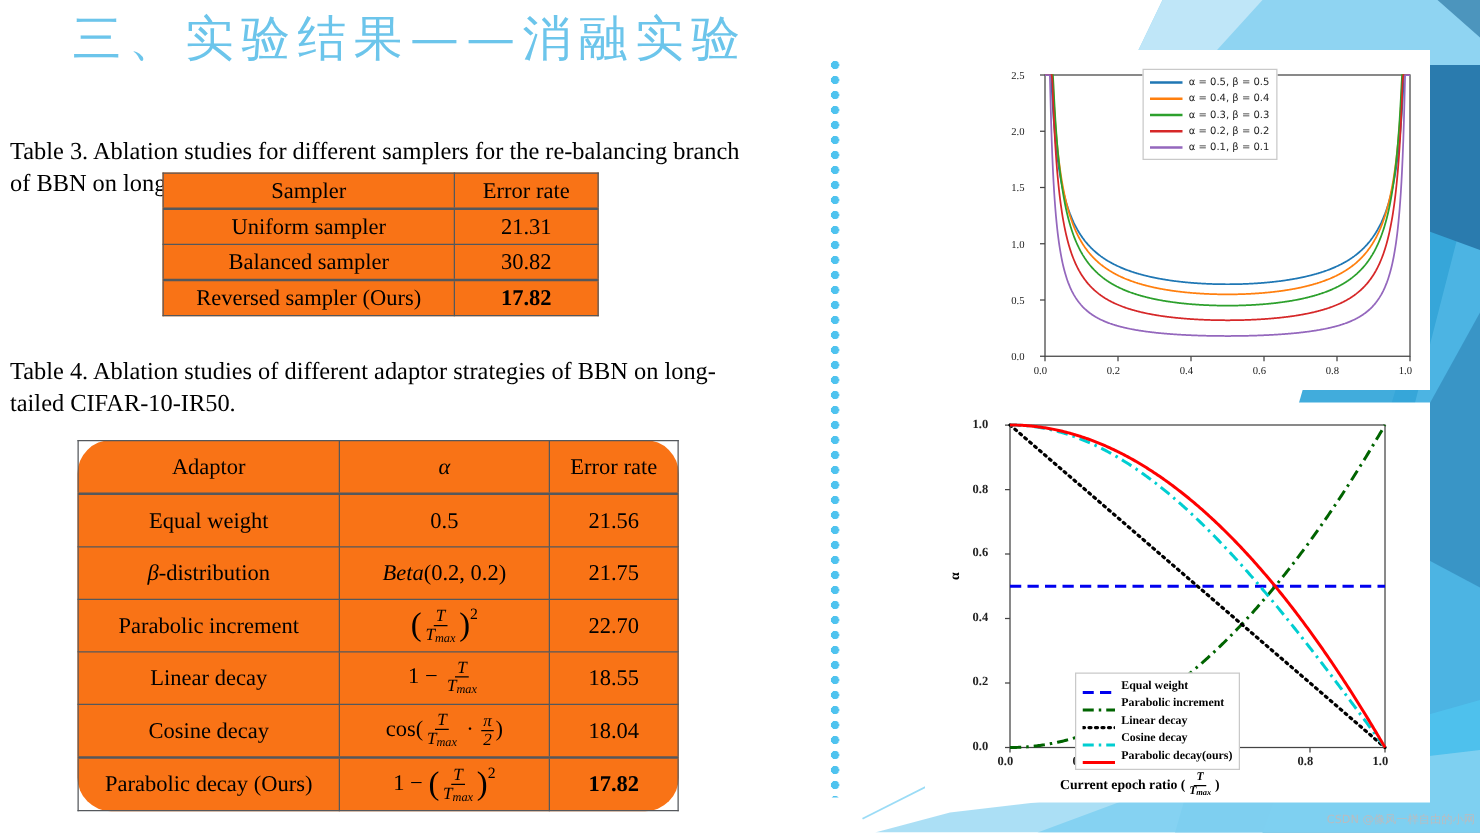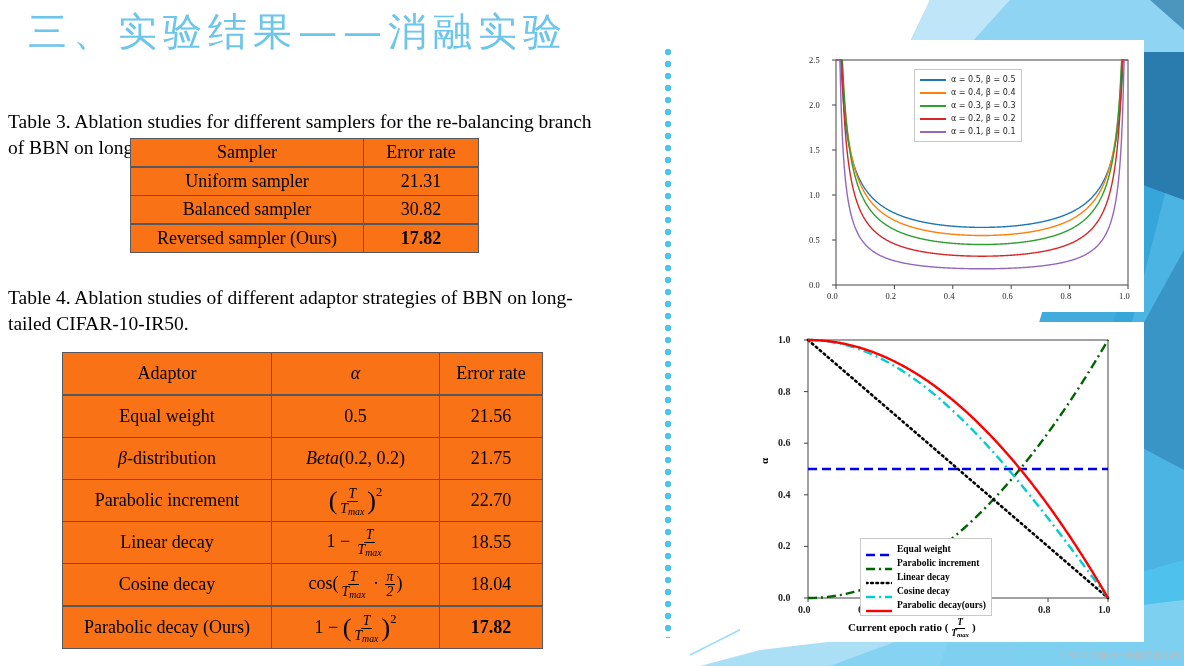--- a/index.html
+++ b/index.html
@@ -16,21 +16,21 @@
   .dot-col{
     position:absolute;left:664px;top:48px;width:9px;height:590px;z-index:2;
     background-image:radial-gradient(circle at 4px 4px, #4FC3EF 3.2px, rgba(0,0,0,0) 3.4px);
     background-size:9px 12px;background-repeat:repeat-y;
   }
 
   
   .left-col{position:absolute;left:0;top:0;width:660px;height:666px;z-index:3;}
 
   .deck-title{
-    position:absolute;left:28px;top:8px;
+    position:absolute;left:58px;top:8px;
     font-family:"DejaVu Sans", sans-serif;
     font-size:39px;line-height:48px;font-weight:400;
     letter-spacing:6px;color:#6CC5EB;white-space:nowrap;text-align:center;
   }
 
   .caption{
     position:absolute;left:8px;width:600px;
     font-family:"Liberation Serif", serif;
     font-size:19.5px;line-height:26px;color:#000;
   }
@@ -46,21 +46,21 @@
   }
   
   #tbl3{left:130px;top:138px;}
   #tbl3 td,#tbl3 th{font-size:18px;padding:3px 8px;height:21px;}
   #tbl3 .c0{width:216px;}
   #tbl3 .c1{width:98px;}
   #tbl3 tr.thick-top td,#tbl3 tr.thick-top th{border-top-width:2px;}
   #tbl3 .bold{font-weight:bold;}
 
   
-  #tbl4{left:62px;top:352px;}
+  #tbl4{left:62px;top:352px;border-radius:27px;}
   #tbl4 td,#tbl4 th{font-size:18px;padding:4px 6px;height:33px;}
   #tbl4 .c0{width:196px;}
   #tbl4 .c1{width:155px;}
   #tbl4 .c2{width:90px;}
   #tbl4 tr.thick-top td,#tbl4 tr.thick-top th{border-top-width:2px;}
   #tbl4 .bold{font-weight:bold;}
 
   
   .mi{font-style:italic;font-family:"Liberation Serif", serif;}
   .frac{display:inline-flex;flex-direction:column;align-items:center;
@@ -245,21 +245,21 @@
         </g>
       <g id="beta-lines" fill="none" stroke-width="1.4">
           <polyline points="40.00,20.00 40.49,20.00 40.97,20.00 41.46,20.00 41.95,20.00 42.43,20.00 42.92,20.00 43.41,20.00 43.89,20.00 44.38,20.00 44.87,20.03 45.35,30.32 45.84,39.29 46.33,47.19 46.81,54.22 47.30,60.53 47.79,66.24 48.27,71.43 48.76,76.17 49.25,80.53 49.73,84.56 50.22,88.29 50.71,91.76 51.19,95.00 51.68,98.03 52.17,100.87 52.65,103.55 53.14,106.07 53.63,108.46 54.11,110.72 54.60,112.86 55.09,114.89 55.57,116.83 56.06,118.67 56.55,120.43 57.03,122.12 57.52,123.73 58.01,125.27 58.49,126.75 58.98,128.18 59.47,129.54 59.95,130.86 60.44,132.12 60.93,133.34 61.41,134.52 61.90,135.66 62.39,136.75 62.87,137.82 63.36,138.84 63.85,139.84 64.33,140.80 64.82,141.73 65.31,142.63 65.79,143.51 66.28,144.36 66.77,145.19 67.25,146.00 67.74,146.78 68.23,147.54 68.71,148.28 69.20,149.00 69.69,149.70 70.17,150.39 70.66,151.05 71.15,151.70 71.63,152.34 72.12,152.95 72.61,153.56 73.09,154.15 73.58,154.72 74.07,155.29 74.55,155.84 75.04,156.37 75.53,156.90 76.01,157.41 76.50,157.92 76.99,158.41 77.47,158.89 77.96,159.36 78.45,159.83 78.93,160.28 79.42,160.72 79.91,161.16 80.39,161.58 80.88,162.00 81.37,162.41 81.85,162.81 82.34,163.21 82.83,163.59 83.31,163.97 83.80,164.34 84.29,164.71 84.77,165.07 85.26,165.42 85.75,165.77 86.23,166.11 86.72,166.44 87.21,166.77 87.69,167.09 88.18,167.41 88.67,167.72 89.15,168.03 89.64,168.33 90.13,168.63 90.61,168.92 91.10,169.20 91.59,169.49 92.07,169.76 92.56,170.04 93.05,170.31 93.53,170.57 94.02,170.83 94.51,171.09 94.99,171.34 95.48,171.59 95.97,171.83 96.45,172.07 96.94,172.31 97.43,172.54 97.91,172.77 98.40,173.00 98.89,173.22 99.37,173.44 99.86,173.66 100.35,173.87 100.83,174.08 101.32,174.29 101.81,174.50 102.29,174.70 102.78,174.90 103.27,175.09 103.75,175.29 104.24,175.48 104.73,175.66 105.21,175.85 105.70,176.03 106.19,176.21 106.67,176.39 107.16,176.56 107.65,176.74 108.13,176.91 108.62,177.08 109.11,177.24 109.59,177.40 110.08,177.57 110.57,177.72 111.05,177.88 111.54,178.04 112.03,178.19 112.51,178.34 113.00,178.49 113.49,178.64 113.97,178.78 114.46,178.92 114.95,179.07 115.43,179.20 115.92,179.34 116.41,179.48 116.89,179.61 117.38,179.74 117.87,179.87 118.35,180.00 118.84,180.13 119.33,180.25 119.81,180.38 120.30,180.50 120.79,180.62 121.27,180.74 121.76,180.86 122.25,180.97 122.73,181.09 123.22,181.20 123.71,181.31 124.19,181.42 124.68,181.53 125.17,181.64 125.65,181.74 126.14,181.85 126.63,181.95 127.11,182.05 127.60,182.15 128.09,182.25 128.57,182.35 129.06,182.45 129.55,182.54 130.03,182.64 130.52,182.73 131.01,182.82 131.49,182.91 131.98,183.00 132.47,183.09 132.95,183.17 133.44,183.26 133.93,183.35 134.41,183.43 134.90,183.51 135.39,183.59 135.87,183.67 136.36,183.75 136.85,183.83 137.33,183.91 137.82,183.98 138.31,184.06 138.79,184.13 139.28,184.20 139.77,184.27 140.25,184.35 140.74,184.42 141.23,184.48 141.71,184.55 142.20,184.62 142.69,184.68 143.17,184.75 143.66,184.81 144.15,184.88 144.63,184.94 145.12,185.00 145.61,185.06 146.09,185.12 146.58,185.18 147.07,185.24 147.55,185.29 148.04,185.35 148.53,185.40 149.01,185.46 149.50,185.51 149.99,185.56 150.47,185.62 150.96,185.67 151.45,185.72 151.93,185.76 152.42,185.81 152.91,185.86 153.39,185.91 153.88,185.95 154.37,186.00 154.85,186.04 155.34,186.09 155.83,186.13 156.31,186.17 156.80,186.21 157.29,186.25 157.77,186.29 158.26,186.33 158.75,186.37 159.23,186.41 159.72,186.44 160.21,186.48 160.69,186.51 161.18,186.55 161.67,186.58 162.15,186.62 162.64,186.65 163.13,186.68 163.61,186.71 164.10,186.74 164.59,186.77 165.07,186.80 165.56,186.83 166.05,186.85 166.53,186.88 167.02,186.91 167.51,186.93 167.99,186.96 168.48,186.98 168.97,187.00 169.45,187.03 169.94,187.05 170.43,187.07 170.91,187.09 171.40,187.11 171.89,187.13 172.37,187.15 172.86,187.17 173.35,187.18 173.83,187.20 174.32,187.21 174.81,187.23 175.29,187.24 175.78,187.26 176.27,187.27 176.75,187.28 177.24,187.30 177.73,187.31 178.21,187.32 178.70,187.33 179.19,187.34 179.67,187.35 180.16,187.35 180.65,187.36 181.13,187.37 181.62,187.37 182.11,187.38 182.59,187.38 183.08,187.39 183.57,187.39 184.05,187.39 184.54,187.40 185.03,187.40 185.51,187.40 186.00,187.40 186.49,187.40 186.97,187.40 187.46,187.40 187.95,187.39 188.43,187.39 188.92,187.39 189.41,187.38 189.89,187.38 190.38,187.37 190.87,187.37 191.35,187.36 191.84,187.35 192.33,187.35 192.81,187.34 193.30,187.33 193.79,187.32 194.27,187.31 194.76,187.30 195.25,187.28 195.73,187.27 196.22,187.26 196.71,187.24 197.19,187.23 197.68,187.21 198.17,187.20 198.65,187.18 199.14,187.17 199.63,187.15 200.11,187.13 200.60,187.11 201.09,187.09 201.57,187.07 202.06,187.05 202.55,187.03 203.03,187.00 203.52,186.98 204.01,186.96 204.49,186.93 204.98,186.91 205.47,186.88 205.95,186.85 206.44,186.83 206.93,186.80 207.41,186.77 207.90,186.74 208.39,186.71 208.87,186.68 209.36,186.65 209.85,186.62 210.33,186.58 210.82,186.55 211.31,186.51 211.79,186.48 212.28,186.44 212.77,186.41 213.25,186.37 213.74,186.33 214.23,186.29 214.71,186.25 215.20,186.21 215.69,186.17 216.17,186.13 216.66,186.09 217.15,186.04 217.63,186.00 218.12,185.95 218.61,185.91 219.09,185.86 219.58,185.81 220.07,185.76 220.55,185.72 221.04,185.67 221.53,185.62 222.01,185.56 222.50,185.51 222.99,185.46 223.47,185.40 223.96,185.35 224.45,185.29 224.93,185.24 225.42,185.18 225.91,185.12 226.39,185.06 226.88,185.00 227.37,184.94 227.85,184.88 228.34,184.81 228.83,184.75 229.31,184.68 229.80,184.62 230.29,184.55 230.77,184.48 231.26,184.42 231.75,184.35 232.23,184.27 232.72,184.20 233.21,184.13 233.69,184.06 234.18,183.98 234.67,183.91 235.15,183.83 235.64,183.75 236.13,183.67 236.61,183.59 237.10,183.51 237.59,183.43 238.07,183.35 238.56,183.26 239.05,183.17 239.53,183.09 240.02,183.00 240.51,182.91 240.99,182.82 241.48,182.73 241.97,182.64 242.45,182.54 242.94,182.45 243.43,182.35 243.91,182.25 244.40,182.15 244.89,182.05 245.37,181.95 245.86,181.85 246.35,181.74 246.83,181.64 247.32,181.53 247.81,181.42 248.29,181.31 248.78,181.20 249.27,181.09 249.75,180.97 250.24,180.86 250.73,180.74 251.21,180.62 251.70,180.50 252.19,180.38 252.67,180.25 253.16,180.13 253.65,180.00 254.13,179.87 254.62,179.74 255.11,179.61 255.59,179.48 256.08,179.34 256.57,179.20 257.05,179.07 257.54,178.92 258.03,178.78 258.51,178.64 259.00,178.49 259.49,178.34 259.97,178.19 260.46,178.04 260.95,177.88 261.43,177.72 261.92,177.57 262.41,177.40 262.89,177.24 263.38,177.08 263.87,176.91 264.35,176.74 264.84,176.56 265.33,176.39 265.81,176.21 266.30,176.03 266.79,175.85 267.27,175.66 267.76,175.48 268.25,175.29 268.73,175.09 269.22,174.90 269.71,174.70 270.19,174.50 270.68,174.29 271.17,174.08 271.65,173.87 272.14,173.66 272.63,173.44 273.11,173.22 273.60,173.00 274.09,172.77 274.57,172.54 275.06,172.31 275.55,172.07 276.03,171.83 276.52,171.59 277.01,171.34 277.49,171.09 277.98,170.83 278.47,170.57 278.95,170.31 279.44,170.04 279.93,169.76 280.41,169.49 280.90,169.20 281.39,168.92 281.87,168.63 282.36,168.33 282.85,168.03 283.33,167.72 283.82,167.41 284.31,167.09 284.79,166.77 285.28,166.44 285.77,166.11 286.25,165.77 286.74,165.42 287.23,165.07 287.71,164.71 288.20,164.34 288.69,163.97 289.17,163.59 289.66,163.21 290.15,162.81 290.63,162.41 291.12,162.00 291.61,161.58 292.09,161.16 292.58,160.72 293.07,160.28 293.55,159.83 294.04,159.36 294.53,158.89 295.01,158.41 295.50,157.92 295.99,157.41 296.47,156.90 296.96,156.37 297.45,155.84 297.93,155.29 298.42,154.72 298.91,154.15 299.39,153.56 299.88,152.95 300.37,152.34 300.85,151.70 301.34,151.05 301.83,150.39 302.31,149.70 302.80,149.00 303.29,148.28 303.77,147.54 304.26,146.78 304.75,146.00 305.23,145.19 305.72,144.36 306.21,143.51 306.69,142.63 307.18,141.73 307.67,140.80 308.15,139.84 308.64,138.84 309.13,137.82 309.61,136.75 310.10,135.66 310.59,134.52 311.07,133.34 311.56,132.12 312.05,130.86 312.53,129.54 313.02,128.18 313.51,126.75 313.99,125.27 314.48,123.73 314.97,122.12 315.45,120.43 315.94,118.67 316.43,116.83 316.91,114.89 317.40,112.86 317.89,110.72 318.37,108.46 318.86,106.07 319.35,103.55 319.83,100.87 320.32,98.03 320.81,95.00 321.29,91.76 321.78,88.29 322.27,84.56 322.75,80.53 323.24,76.17 323.73,71.43 324.21,66.24 324.70,60.53 325.19,54.22 325.67,47.19 326.16,39.29 326.65,30.32 327.13,20.03 327.62,20.00 328.11,20.00 328.59,20.00 329.08,20.00 329.57,20.00 330.05,20.00 330.54,20.00 331.03,20.00 331.51,20.00 332.00,20.00" stroke="#1f77b4" fill="none" stroke-width="1.4"></polyline>
           <polyline points="40.00,20.00 40.49,20.00 40.97,20.00 41.46,20.00 41.95,20.00 42.43,20.00 42.92,20.00 43.41,20.00 43.89,20.00 44.38,20.00 44.87,20.00 45.35,20.00 45.84,20.00 46.33,27.43 46.81,36.68 47.30,44.92 47.79,52.32 48.27,59.01 48.76,65.10 49.25,70.66 49.73,75.77 50.22,80.48 50.71,84.85 51.19,88.90 51.68,92.68 52.17,96.21 52.65,99.51 53.14,102.62 53.63,105.55 54.11,108.31 54.60,110.92 55.09,113.40 55.57,115.74 56.06,117.97 56.55,120.10 57.03,122.12 57.52,124.05 58.01,125.90 58.49,127.66 58.98,129.35 59.47,130.97 59.95,132.53 60.44,134.03 60.93,135.46 61.41,136.85 61.90,138.18 62.39,139.47 62.87,140.71 63.36,141.90 63.85,143.06 64.33,144.18 64.82,145.26 65.31,146.31 65.79,147.32 66.28,148.31 66.77,149.26 67.25,150.18 67.74,151.08 68.23,151.95 68.71,152.80 69.20,153.63 69.69,154.43 70.17,155.21 70.66,155.96 71.15,156.70 71.63,157.42 72.12,158.12 72.61,158.81 73.09,159.47 73.58,160.12 74.07,160.76 74.55,161.38 75.04,161.98 75.53,162.57 76.01,163.15 76.50,163.71 76.99,164.26 77.47,164.80 77.96,165.33 78.45,165.85 78.93,166.35 79.42,166.84 79.91,167.33 80.39,167.80 80.88,168.27 81.37,168.72 81.85,169.16 82.34,169.60 82.83,170.03 83.31,170.45 83.80,170.86 84.29,171.26 84.77,171.66 85.26,172.04 85.75,172.43 86.23,172.80 86.72,173.17 87.21,173.53 87.69,173.88 88.18,174.23 88.67,174.57 89.15,174.90 89.64,175.23 90.13,175.56 90.61,175.87 91.10,176.19 91.59,176.49 92.07,176.80 92.56,177.09 93.05,177.38 93.53,177.67 94.02,177.95 94.51,178.23 94.99,178.51 95.48,178.77 95.97,179.04 96.45,179.30 96.94,179.56 97.43,179.81 97.91,180.06 98.40,180.30 98.89,180.54 99.37,180.78 99.86,181.01 100.35,181.24 100.83,181.47 101.32,181.69 101.81,181.91 102.29,182.13 102.78,182.34 103.27,182.55 103.75,182.76 104.24,182.96 104.73,183.16 105.21,183.36 105.70,183.56 106.19,183.75 106.67,183.94 107.16,184.13 107.65,184.31 108.13,184.49 108.62,184.67 109.11,184.85 109.59,185.02 110.08,185.19 110.57,185.36 111.05,185.53 111.54,185.69 112.03,185.86 112.51,186.02 113.00,186.17 113.49,186.33 113.97,186.48 114.46,186.64 114.95,186.78 115.43,186.93 115.92,187.08 116.41,187.22 116.89,187.36 117.38,187.50 117.87,187.64 118.35,187.78 118.84,187.91 119.33,188.04 119.81,188.17 120.30,188.30 120.79,188.43 121.27,188.55 121.76,188.68 122.25,188.80 122.73,188.92 123.22,189.04 123.71,189.16 124.19,189.27 124.68,189.39 125.17,189.50 125.65,189.61 126.14,189.72 126.63,189.83 127.11,189.94 127.60,190.04 128.09,190.15 128.57,190.25 129.06,190.35 129.55,190.45 130.03,190.55 130.52,190.64 131.01,190.74 131.49,190.84 131.98,190.93 132.47,191.02 132.95,191.11 133.44,191.20 133.93,191.29 134.41,191.38 134.90,191.46 135.39,191.55 135.87,191.63 136.36,191.71 136.85,191.80 137.33,191.88 137.82,191.95 138.31,192.03 138.79,192.11 139.28,192.19 139.77,192.26 140.25,192.33 140.74,192.41 141.23,192.48 141.71,192.55 142.20,192.62 142.69,192.69 143.17,192.75 143.66,192.82 144.15,192.89 144.63,192.95 145.12,193.01 145.61,193.08 146.09,193.14 146.58,193.20 147.07,193.26 147.55,193.32 148.04,193.38 148.53,193.43 149.01,193.49 149.50,193.55 149.99,193.60 150.47,193.65 150.96,193.71 151.45,193.76 151.93,193.81 152.42,193.86 152.91,193.91 153.39,193.96 153.88,194.00 154.37,194.05 154.85,194.10 155.34,194.14 155.83,194.19 156.31,194.23 156.80,194.27 157.29,194.31 157.77,194.36 158.26,194.40 158.75,194.44 159.23,194.47 159.72,194.51 160.21,194.55 160.69,194.59 161.18,194.62 161.67,194.66 162.15,194.69 162.64,194.72 163.13,194.76 163.61,194.79 164.10,194.82 164.59,194.85 165.07,194.88 165.56,194.91 166.05,194.94 166.53,194.96 167.02,194.99 167.51,195.02 167.99,195.04 168.48,195.07 168.97,195.09 169.45,195.11 169.94,195.14 170.43,195.16 170.91,195.18 171.40,195.20 171.89,195.22 172.37,195.24 172.86,195.26 173.35,195.28 173.83,195.29 174.32,195.31 174.81,195.32 175.29,195.34 175.78,195.35 176.27,195.37 176.75,195.38 177.24,195.39 177.73,195.40 178.21,195.42 178.70,195.43 179.19,195.44 179.67,195.44 180.16,195.45 180.65,195.46 181.13,195.47 181.62,195.47 182.11,195.48 182.59,195.48 183.08,195.49 183.57,195.49 184.05,195.49 184.54,195.50 185.03,195.50 185.51,195.50 186.00,195.50 186.49,195.50 186.97,195.50 187.46,195.50 187.95,195.49 188.43,195.49 188.92,195.49 189.41,195.48 189.89,195.48 190.38,195.47 190.87,195.47 191.35,195.46 191.84,195.45 192.33,195.44 192.81,195.44 193.30,195.43 193.79,195.42 194.27,195.40 194.76,195.39 195.25,195.38 195.73,195.37 196.22,195.35 196.71,195.34 197.19,195.32 197.68,195.31 198.17,195.29 198.65,195.28 199.14,195.26 199.63,195.24 200.11,195.22 200.60,195.20 201.09,195.18 201.57,195.16 202.06,195.14 202.55,195.11 203.03,195.09 203.52,195.07 204.01,195.04 204.49,195.02 204.98,194.99 205.47,194.96 205.95,194.94 206.44,194.91 206.93,194.88 207.41,194.85 207.90,194.82 208.39,194.79 208.87,194.76 209.36,194.72 209.85,194.69 210.33,194.66 210.82,194.62 211.31,194.59 211.79,194.55 212.28,194.51 212.77,194.47 213.25,194.44 213.74,194.40 214.23,194.36 214.71,194.31 215.20,194.27 215.69,194.23 216.17,194.19 216.66,194.14 217.15,194.10 217.63,194.05 218.12,194.00 218.61,193.96 219.09,193.91 219.58,193.86 220.07,193.81 220.55,193.76 221.04,193.71 221.53,193.65 222.01,193.60 222.50,193.55 222.99,193.49 223.47,193.43 223.96,193.38 224.45,193.32 224.93,193.26 225.42,193.20 225.91,193.14 226.39,193.08 226.88,193.01 227.37,192.95 227.85,192.89 228.34,192.82 228.83,192.75 229.31,192.69 229.80,192.62 230.29,192.55 230.77,192.48 231.26,192.41 231.75,192.33 232.23,192.26 232.72,192.19 233.21,192.11 233.69,192.03 234.18,191.95 234.67,191.88 235.15,191.80 235.64,191.71 236.13,191.63 236.61,191.55 237.10,191.46 237.59,191.38 238.07,191.29 238.56,191.20 239.05,191.11 239.53,191.02 240.02,190.93 240.51,190.84 240.99,190.74 241.48,190.64 241.97,190.55 242.45,190.45 242.94,190.35 243.43,190.25 243.91,190.15 244.40,190.04 244.89,189.94 245.37,189.83 245.86,189.72 246.35,189.61 246.83,189.50 247.32,189.39 247.81,189.27 248.29,189.16 248.78,189.04 249.27,188.92 249.75,188.80 250.24,188.68 250.73,188.55 251.21,188.43 251.70,188.30 252.19,188.17 252.67,188.04 253.16,187.91 253.65,187.78 254.13,187.64 254.62,187.50 255.11,187.36 255.59,187.22 256.08,187.08 256.57,186.93 257.05,186.78 257.54,186.64 258.03,186.48 258.51,186.33 259.00,186.17 259.49,186.02 259.97,185.86 260.46,185.69 260.95,185.53 261.43,185.36 261.92,185.19 262.41,185.02 262.89,184.85 263.38,184.67 263.87,184.49 264.35,184.31 264.84,184.13 265.33,183.94 265.81,183.75 266.30,183.56 266.79,183.36 267.27,183.16 267.76,182.96 268.25,182.76 268.73,182.55 269.22,182.34 269.71,182.13 270.19,181.91 270.68,181.69 271.17,181.47 271.65,181.24 272.14,181.01 272.63,180.78 273.11,180.54 273.60,180.30 274.09,180.06 274.57,179.81 275.06,179.56 275.55,179.30 276.03,179.04 276.52,178.77 277.01,178.51 277.49,178.23 277.98,177.95 278.47,177.67 278.95,177.38 279.44,177.09 279.93,176.80 280.41,176.49 280.90,176.19 281.39,175.87 281.87,175.56 282.36,175.23 282.85,174.90 283.33,174.57 283.82,174.23 284.31,173.88 284.79,173.53 285.28,173.17 285.77,172.80 286.25,172.43 286.74,172.04 287.23,171.66 287.71,171.26 288.20,170.86 288.69,170.45 289.17,170.03 289.66,169.60 290.15,169.16 290.63,168.72 291.12,168.27 291.61,167.80 292.09,167.33 292.58,166.84 293.07,166.35 293.55,165.85 294.04,165.33 294.53,164.80 295.01,164.26 295.50,163.71 295.99,163.15 296.47,162.57 296.96,161.98 297.45,161.38 297.93,160.76 298.42,160.12 298.91,159.47 299.39,158.81 299.88,158.12 300.37,157.42 300.85,156.70 301.34,155.96 301.83,155.21 302.31,154.43 302.80,153.63 303.29,152.80 303.77,151.95 304.26,151.08 304.75,150.18 305.23,149.26 305.72,148.31 306.21,147.32 306.69,146.31 307.18,145.26 307.67,144.18 308.15,143.06 308.64,141.90 309.13,140.71 309.61,139.47 310.10,138.18 310.59,136.85 311.07,135.46 311.56,134.03 312.05,132.53 312.53,130.97 313.02,129.35 313.51,127.66 313.99,125.90 314.48,124.05 314.97,122.12 315.45,120.10 315.94,117.97 316.43,115.74 316.91,113.40 317.40,110.92 317.89,108.31 318.37,105.55 318.86,102.62 319.35,99.51 319.83,96.21 320.32,92.68 320.81,88.90 321.29,84.85 321.78,80.48 322.27,75.77 322.75,70.66 323.24,65.10 323.73,59.01 324.21,52.32 324.70,44.92 325.19,36.68 325.67,27.43 326.16,20.00 326.65,20.00 327.13,20.00 327.62,20.00 328.11,20.00 328.59,20.00 329.08,20.00 329.57,20.00 330.05,20.00 330.54,20.00 331.03,20.00 331.51,20.00 332.00,20.00" stroke="#ff7f0e" fill="none" stroke-width="1.4"></polyline>
           <polyline points="40.00,20.00 40.49,20.00 40.97,20.00 41.46,20.00 41.95,20.00 42.43,20.00 42.92,20.00 43.41,20.00 43.89,20.00 44.38,20.00 44.87,20.00 45.35,20.00 45.84,20.00 46.33,20.00 46.81,28.43 47.30,38.39 47.79,47.28 48.27,55.27 48.76,62.49 49.25,69.06 49.73,75.06 50.22,80.56 50.71,85.64 51.19,90.33 51.68,94.69 52.17,98.75 52.65,102.54 53.14,106.08 53.63,109.41 54.11,112.54 54.60,115.48 55.09,118.27 55.57,120.90 56.06,123.39 56.55,125.76 57.03,128.01 57.52,130.15 58.01,132.20 58.49,134.14 58.98,136.01 59.47,137.79 59.95,139.49 60.44,141.13 60.93,142.69 61.41,144.20 61.90,145.65 62.39,147.04 62.87,148.38 63.36,149.68 63.85,150.92 64.33,152.13 64.82,153.29 65.31,154.41 65.79,155.50 66.28,156.55 66.77,157.56 67.25,158.55 67.74,159.50 68.23,160.43 68.71,161.33 69.20,162.20 69.69,163.04 70.17,163.87 70.66,164.67 71.15,165.44 71.63,166.20 72.12,166.93 72.61,167.65 73.09,168.35 73.58,169.03 74.07,169.69 74.55,170.33 75.04,170.96 75.53,171.58 76.01,172.18 76.50,172.76 76.99,173.33 77.47,173.89 77.96,174.44 78.45,174.97 78.93,175.49 79.42,176.00 79.91,176.49 80.39,176.98 80.88,177.46 81.37,177.92 81.85,178.38 82.34,178.83 82.83,179.26 83.31,179.69 83.80,180.11 84.29,180.52 84.77,180.93 85.26,181.32 85.75,181.71 86.23,182.09 86.72,182.46 87.21,182.83 87.69,183.19 88.18,183.54 88.67,183.89 89.15,184.22 89.64,184.56 90.13,184.88 90.61,185.21 91.10,185.52 91.59,185.83 92.07,186.13 92.56,186.43 93.05,186.73 93.53,187.02 94.02,187.30 94.51,187.58 94.99,187.85 95.48,188.12 95.97,188.39 96.45,188.65 96.94,188.90 97.43,189.16 97.91,189.40 98.40,189.65 98.89,189.89 99.37,190.13 99.86,190.36 100.35,190.59 100.83,190.81 101.32,191.03 101.81,191.25 102.29,191.47 102.78,191.68 103.27,191.89 103.75,192.09 104.24,192.30 104.73,192.49 105.21,192.69 105.70,192.88 106.19,193.07 106.67,193.26 107.16,193.45 107.65,193.63 108.13,193.81 108.62,193.98 109.11,194.16 109.59,194.33 110.08,194.50 110.57,194.67 111.05,194.83 111.54,194.99 112.03,195.15 112.51,195.31 113.00,195.47 113.49,195.62 113.97,195.77 114.46,195.92 114.95,196.06 115.43,196.21 115.92,196.35 116.41,196.49 116.89,196.63 117.38,196.77 117.87,196.90 118.35,197.04 118.84,197.17 119.33,197.30 119.81,197.42 120.30,197.55 120.79,197.67 121.27,197.80 121.76,197.92 122.25,198.04 122.73,198.15 123.22,198.27 123.71,198.38 124.19,198.50 124.68,198.61 125.17,198.72 125.65,198.82 126.14,198.93 126.63,199.04 127.11,199.14 127.60,199.24 128.09,199.34 128.57,199.44 129.06,199.54 129.55,199.64 130.03,199.73 130.52,199.83 131.01,199.92 131.49,200.01 131.98,200.10 132.47,200.19 132.95,200.28 133.44,200.37 133.93,200.45 134.41,200.54 134.90,200.62 135.39,200.70 135.87,200.78 136.36,200.86 136.85,200.94 137.33,201.02 137.82,201.10 138.31,201.17 138.79,201.25 139.28,201.32 139.77,201.39 140.25,201.46 140.74,201.53 141.23,201.60 141.71,201.67 142.20,201.74 142.69,201.80 143.17,201.87 143.66,201.93 144.15,201.99 144.63,202.06 145.12,202.12 145.61,202.18 146.09,202.24 146.58,202.30 147.07,202.35 147.55,202.41 148.04,202.47 148.53,202.52 149.01,202.58 149.50,202.63 149.99,202.68 150.47,202.73 150.96,202.78 151.45,202.83 151.93,202.88 152.42,202.93 152.91,202.98 153.39,203.02 153.88,203.07 154.37,203.11 154.85,203.16 155.34,203.20 155.83,203.24 156.31,203.29 156.80,203.33 157.29,203.37 157.77,203.41 158.26,203.44 158.75,203.48 159.23,203.52 159.72,203.56 160.21,203.59 160.69,203.63 161.18,203.66 161.67,203.69 162.15,203.73 162.64,203.76 163.13,203.79 163.61,203.82 164.10,203.85 164.59,203.88 165.07,203.91 165.56,203.93 166.05,203.96 166.53,203.99 167.02,204.01 167.51,204.04 167.99,204.06 168.48,204.09 168.97,204.11 169.45,204.13 169.94,204.15 170.43,204.17 170.91,204.19 171.40,204.21 171.89,204.23 172.37,204.25 172.86,204.27 173.35,204.29 173.83,204.30 174.32,204.32 174.81,204.33 175.29,204.35 175.78,204.36 176.27,204.37 176.75,204.39 177.24,204.40 177.73,204.41 178.21,204.42 178.70,204.43 179.19,204.44 179.67,204.45 180.16,204.45 180.65,204.46 181.13,204.47 181.62,204.47 182.11,204.48 182.59,204.48 183.08,204.49 183.57,204.49 184.05,204.49 184.54,204.50 185.03,204.50 185.51,204.50 186.00,204.50 186.49,204.50 186.97,204.50 187.46,204.50 187.95,204.49 188.43,204.49 188.92,204.49 189.41,204.48 189.89,204.48 190.38,204.47 190.87,204.47 191.35,204.46 191.84,204.45 192.33,204.45 192.81,204.44 193.30,204.43 193.79,204.42 194.27,204.41 194.76,204.40 195.25,204.39 195.73,204.37 196.22,204.36 196.71,204.35 197.19,204.33 197.68,204.32 198.17,204.30 198.65,204.29 199.14,204.27 199.63,204.25 200.11,204.23 200.60,204.21 201.09,204.19 201.57,204.17 202.06,204.15 202.55,204.13 203.03,204.11 203.52,204.09 204.01,204.06 204.49,204.04 204.98,204.01 205.47,203.99 205.95,203.96 206.44,203.93 206.93,203.91 207.41,203.88 207.90,203.85 208.39,203.82 208.87,203.79 209.36,203.76 209.85,203.73 210.33,203.69 210.82,203.66 211.31,203.63 211.79,203.59 212.28,203.56 212.77,203.52 213.25,203.48 213.74,203.44 214.23,203.41 214.71,203.37 215.20,203.33 215.69,203.29 216.17,203.24 216.66,203.20 217.15,203.16 217.63,203.11 218.12,203.07 218.61,203.02 219.09,202.98 219.58,202.93 220.07,202.88 220.55,202.83 221.04,202.78 221.53,202.73 222.01,202.68 222.50,202.63 222.99,202.58 223.47,202.52 223.96,202.47 224.45,202.41 224.93,202.35 225.42,202.30 225.91,202.24 226.39,202.18 226.88,202.12 227.37,202.06 227.85,201.99 228.34,201.93 228.83,201.87 229.31,201.80 229.80,201.74 230.29,201.67 230.77,201.60 231.26,201.53 231.75,201.46 232.23,201.39 232.72,201.32 233.21,201.25 233.69,201.17 234.18,201.10 234.67,201.02 235.15,200.94 235.64,200.86 236.13,200.78 236.61,200.70 237.10,200.62 237.59,200.54 238.07,200.45 238.56,200.37 239.05,200.28 239.53,200.19 240.02,200.10 240.51,200.01 240.99,199.92 241.48,199.83 241.97,199.73 242.45,199.64 242.94,199.54 243.43,199.44 243.91,199.34 244.40,199.24 244.89,199.14 245.37,199.04 245.86,198.93 246.35,198.82 246.83,198.72 247.32,198.61 247.81,198.50 248.29,198.38 248.78,198.27 249.27,198.15 249.75,198.04 250.24,197.92 250.73,197.80 251.21,197.67 251.70,197.55 252.19,197.42 252.67,197.30 253.16,197.17 253.65,197.04 254.13,196.90 254.62,196.77 255.11,196.63 255.59,196.49 256.08,196.35 256.57,196.21 257.05,196.06 257.54,195.92 258.03,195.77 258.51,195.62 259.00,195.47 259.49,195.31 259.97,195.15 260.46,194.99 260.95,194.83 261.43,194.67 261.92,194.50 262.41,194.33 262.89,194.16 263.38,193.98 263.87,193.81 264.35,193.63 264.84,193.45 265.33,193.26 265.81,193.07 266.30,192.88 266.79,192.69 267.27,192.49 267.76,192.30 268.25,192.09 268.73,191.89 269.22,191.68 269.71,191.47 270.19,191.25 270.68,191.03 271.17,190.81 271.65,190.59 272.14,190.36 272.63,190.13 273.11,189.89 273.60,189.65 274.09,189.40 274.57,189.16 275.06,188.90 275.55,188.65 276.03,188.39 276.52,188.12 277.01,187.85 277.49,187.58 277.98,187.30 278.47,187.02 278.95,186.73 279.44,186.43 279.93,186.13 280.41,185.83 280.90,185.52 281.39,185.21 281.87,184.88 282.36,184.56 282.85,184.22 283.33,183.89 283.82,183.54 284.31,183.19 284.79,182.83 285.28,182.46 285.77,182.09 286.25,181.71 286.74,181.32 287.23,180.93 287.71,180.52 288.20,180.11 288.69,179.69 289.17,179.26 289.66,178.83 290.15,178.38 290.63,177.92 291.12,177.46 291.61,176.98 292.09,176.49 292.58,176.00 293.07,175.49 293.55,174.97 294.04,174.44 294.53,173.89 295.01,173.33 295.50,172.76 295.99,172.18 296.47,171.58 296.96,170.96 297.45,170.33 297.93,169.69 298.42,169.03 298.91,168.35 299.39,167.65 299.88,166.93 300.37,166.20 300.85,165.44 301.34,164.67 301.83,163.87 302.31,163.04 302.80,162.20 303.29,161.33 303.77,160.43 304.26,159.50 304.75,158.55 305.23,157.56 305.72,156.55 306.21,155.50 306.69,154.41 307.18,153.29 307.67,152.13 308.15,150.92 308.64,149.68 309.13,148.38 309.61,147.04 310.10,145.65 310.59,144.20 311.07,142.69 311.56,141.13 312.05,139.49 312.53,137.79 313.02,136.01 313.51,134.14 313.99,132.20 314.48,130.15 314.97,128.01 315.45,125.76 315.94,123.39 316.43,120.90 316.91,118.27 317.40,115.48 317.89,112.54 318.37,109.41 318.86,106.08 319.35,102.54 319.83,98.75 320.32,94.69 320.81,90.33 321.29,85.64 321.78,80.56 322.27,75.06 322.75,69.06 323.24,62.49 323.73,55.27 324.21,47.28 324.70,38.39 325.19,28.43 325.67,20.00 326.16,20.00 326.65,20.00 327.13,20.00 327.62,20.00 328.11,20.00 328.59,20.00 329.08,20.00 329.57,20.00 330.05,20.00 330.54,20.00 331.03,20.00 331.51,20.00 332.00,20.00" stroke="#2ca02c" fill="none" stroke-width="1.4"></polyline>
           <polyline points="40.00,20.00 40.49,20.00 40.97,20.00 41.46,20.00 41.95,20.00 42.43,20.00 42.92,20.00 43.41,20.00 43.89,20.00 44.38,20.00 44.87,20.00 45.35,20.00 45.84,24.23 46.33,37.64 46.81,49.31 47.30,59.57 47.79,68.66 48.27,76.77 48.76,84.07 49.25,90.67 49.73,96.67 50.22,102.15 50.71,107.18 51.19,111.81 51.68,116.09 52.17,120.06 52.65,123.75 53.14,127.19 53.63,130.41 54.11,133.43 54.60,136.26 55.09,138.93 55.57,141.44 56.06,143.82 56.55,146.06 57.03,148.20 57.52,150.22 58.01,152.14 58.49,153.97 58.98,155.72 59.47,157.38 59.95,158.97 60.44,160.50 60.93,161.95 61.41,163.35 61.90,164.69 62.39,165.97 62.87,167.21 63.36,168.40 63.85,169.54 64.33,170.64 64.82,171.71 65.31,172.73 65.79,173.72 66.28,174.67 66.77,175.60 67.25,176.49 67.74,177.35 68.23,178.19 68.71,179.00 69.20,179.78 69.69,180.55 70.17,181.28 70.66,182.00 71.15,182.70 71.63,183.37 72.12,184.03 72.61,184.67 73.09,185.29 73.58,185.89 74.07,186.48 74.55,187.06 75.04,187.61 75.53,188.16 76.01,188.69 76.50,189.20 76.99,189.71 77.47,190.20 77.96,190.68 78.45,191.15 78.93,191.60 79.42,192.05 79.91,192.49 80.39,192.91 80.88,193.33 81.37,193.74 81.85,194.14 82.34,194.52 82.83,194.91 83.31,195.28 83.80,195.64 84.29,196.00 84.77,196.35 85.26,196.69 85.75,197.03 86.23,197.36 86.72,197.68 87.21,198.00 87.69,198.31 88.18,198.61 88.67,198.91 89.15,199.20 89.64,199.49 90.13,199.77 90.61,200.05 91.10,200.32 91.59,200.58 92.07,200.84 92.56,201.10 93.05,201.35 93.53,201.60 94.02,201.84 94.51,202.08 94.99,202.31 95.48,202.54 95.97,202.77 96.45,202.99 96.94,203.21 97.43,203.42 97.91,203.64 98.40,203.84 98.89,204.05 99.37,204.25 99.86,204.44 100.35,204.64 100.83,204.83 101.32,205.02 101.81,205.20 102.29,205.38 102.78,205.56 103.27,205.74 103.75,205.91 104.24,206.08 104.73,206.25 105.21,206.42 105.70,206.58 106.19,206.74 106.67,206.90 107.16,207.05 107.65,207.21 108.13,207.36 108.62,207.51 109.11,207.65 109.59,207.80 110.08,207.94 110.57,208.08 111.05,208.22 111.54,208.35 112.03,208.49 112.51,208.62 113.00,208.75 113.49,208.87 113.97,209.00 114.46,209.13 114.95,209.25 115.43,209.37 115.92,209.49 116.41,209.60 116.89,209.72 117.38,209.83 117.87,209.95 118.35,210.06 118.84,210.17 119.33,210.27 119.81,210.38 120.30,210.48 120.79,210.59 121.27,210.69 121.76,210.79 122.25,210.89 122.73,210.99 123.22,211.08 123.71,211.18 124.19,211.27 124.68,211.36 125.17,211.45 125.65,211.54 126.14,211.63 126.63,211.72 127.11,211.80 127.60,211.89 128.09,211.97 128.57,212.06 129.06,212.14 129.55,212.22 130.03,212.30 130.52,212.37 131.01,212.45 131.49,212.53 131.98,212.60 132.47,212.67 132.95,212.75 133.44,212.82 133.93,212.89 134.41,212.96 134.90,213.03 135.39,213.09 135.87,213.16 136.36,213.23 136.85,213.29 137.33,213.35 137.82,213.42 138.31,213.48 138.79,213.54 139.28,213.60 139.77,213.66 140.25,213.72 140.74,213.78 141.23,213.83 141.71,213.89 142.20,213.94 142.69,214.00 143.17,214.05 143.66,214.10 144.15,214.15 144.63,214.21 145.12,214.26 145.61,214.31 146.09,214.35 146.58,214.40 147.07,214.45 147.55,214.50 148.04,214.54 148.53,214.59 149.01,214.63 149.50,214.67 149.99,214.72 150.47,214.76 150.96,214.80 151.45,214.84 151.93,214.88 152.42,214.92 152.91,214.96 153.39,215.00 153.88,215.03 154.37,215.07 154.85,215.11 155.34,215.14 155.83,215.18 156.31,215.21 156.80,215.24 157.29,215.28 157.77,215.31 158.26,215.34 158.75,215.37 159.23,215.40 159.72,215.43 160.21,215.46 160.69,215.49 161.18,215.52 161.67,215.54 162.15,215.57 162.64,215.60 163.13,215.62 163.61,215.65 164.10,215.67 164.59,215.69 165.07,215.72 165.56,215.74 166.05,215.76 166.53,215.78 167.02,215.80 167.51,215.82 167.99,215.84 168.48,215.86 168.97,215.88 169.45,215.90 169.94,215.92 170.43,215.94 170.91,215.95 171.40,215.97 171.89,215.98 172.37,216.00 172.86,216.01 173.35,216.03 173.83,216.04 174.32,216.05 174.81,216.06 175.29,216.08 175.78,216.09 176.27,216.10 176.75,216.11 177.24,216.12 177.73,216.13 178.21,216.13 178.70,216.14 179.19,216.15 179.67,216.16 180.16,216.16 180.65,216.17 181.13,216.17 181.62,216.18 182.11,216.18 182.59,216.19 183.08,216.19 183.57,216.19 184.05,216.20 184.54,216.20 185.03,216.20 185.51,216.20 186.00,216.20 186.49,216.20 186.97,216.20 187.46,216.20 187.95,216.20 188.43,216.19 188.92,216.19 189.41,216.19 189.89,216.18 190.38,216.18 190.87,216.17 191.35,216.17 191.84,216.16 192.33,216.16 192.81,216.15 193.30,216.14 193.79,216.13 194.27,216.13 194.76,216.12 195.25,216.11 195.73,216.10 196.22,216.09 196.71,216.08 197.19,216.06 197.68,216.05 198.17,216.04 198.65,216.03 199.14,216.01 199.63,216.00 200.11,215.98 200.60,215.97 201.09,215.95 201.57,215.94 202.06,215.92 202.55,215.90 203.03,215.88 203.52,215.86 204.01,215.84 204.49,215.82 204.98,215.80 205.47,215.78 205.95,215.76 206.44,215.74 206.93,215.72 207.41,215.69 207.90,215.67 208.39,215.65 208.87,215.62 209.36,215.60 209.85,215.57 210.33,215.54 210.82,215.52 211.31,215.49 211.79,215.46 212.28,215.43 212.77,215.40 213.25,215.37 213.74,215.34 214.23,215.31 214.71,215.28 215.20,215.24 215.69,215.21 216.17,215.18 216.66,215.14 217.15,215.11 217.63,215.07 218.12,215.03 218.61,215.00 219.09,214.96 219.58,214.92 220.07,214.88 220.55,214.84 221.04,214.80 221.53,214.76 222.01,214.72 222.50,214.67 222.99,214.63 223.47,214.59 223.96,214.54 224.45,214.50 224.93,214.45 225.42,214.40 225.91,214.35 226.39,214.31 226.88,214.26 227.37,214.21 227.85,214.15 228.34,214.10 228.83,214.05 229.31,214.00 229.80,213.94 230.29,213.89 230.77,213.83 231.26,213.78 231.75,213.72 232.23,213.66 232.72,213.60 233.21,213.54 233.69,213.48 234.18,213.42 234.67,213.35 235.15,213.29 235.64,213.23 236.13,213.16 236.61,213.09 237.10,213.03 237.59,212.96 238.07,212.89 238.56,212.82 239.05,212.75 239.53,212.67 240.02,212.60 240.51,212.53 240.99,212.45 241.48,212.37 241.97,212.30 242.45,212.22 242.94,212.14 243.43,212.06 243.91,211.97 244.40,211.89 244.89,211.80 245.37,211.72 245.86,211.63 246.35,211.54 246.83,211.45 247.32,211.36 247.81,211.27 248.29,211.18 248.78,211.08 249.27,210.99 249.75,210.89 250.24,210.79 250.73,210.69 251.21,210.59 251.70,210.48 252.19,210.38 252.67,210.27 253.16,210.17 253.65,210.06 254.13,209.95 254.62,209.83 255.11,209.72 255.59,209.60 256.08,209.49 256.57,209.37 257.05,209.25 257.54,209.13 258.03,209.00 258.51,208.87 259.00,208.75 259.49,208.62 259.97,208.49 260.46,208.35 260.95,208.22 261.43,208.08 261.92,207.94 262.41,207.80 262.89,207.65 263.38,207.51 263.87,207.36 264.35,207.21 264.84,207.05 265.33,206.90 265.81,206.74 266.30,206.58 266.79,206.42 267.27,206.25 267.76,206.08 268.25,205.91 268.73,205.74 269.22,205.56 269.71,205.38 270.19,205.20 270.68,205.02 271.17,204.83 271.65,204.64 272.14,204.44 272.63,204.25 273.11,204.05 273.60,203.84 274.09,203.64 274.57,203.42 275.06,203.21 275.55,202.99 276.03,202.77 276.52,202.54 277.01,202.31 277.49,202.08 277.98,201.84 278.47,201.60 278.95,201.35 279.44,201.10 279.93,200.84 280.41,200.58 280.90,200.32 281.39,200.05 281.87,199.77 282.36,199.49 282.85,199.20 283.33,198.91 283.82,198.61 284.31,198.31 284.79,198.00 285.28,197.68 285.77,197.36 286.25,197.03 286.74,196.69 287.23,196.35 287.71,196.00 288.20,195.64 288.69,195.28 289.17,194.91 289.66,194.52 290.15,194.14 290.63,193.74 291.12,193.33 291.61,192.91 292.09,192.49 292.58,192.05 293.07,191.60 293.55,191.15 294.04,190.68 294.53,190.20 295.01,189.71 295.50,189.20 295.99,188.69 296.47,188.16 296.96,187.61 297.45,187.06 297.93,186.48 298.42,185.89 298.91,185.29 299.39,184.67 299.88,184.03 300.37,183.37 300.85,182.70 301.34,182.00 301.83,181.28 302.31,180.55 302.80,179.78 303.29,179.00 303.77,178.19 304.26,177.35 304.75,176.49 305.23,175.60 305.72,174.67 306.21,173.72 306.69,172.73 307.18,171.71 307.67,170.64 308.15,169.54 308.64,168.40 309.13,167.21 309.61,165.97 310.10,164.69 310.59,163.35 311.07,161.95 311.56,160.50 312.05,158.97 312.53,157.38 313.02,155.72 313.51,153.97 313.99,152.14 314.48,150.22 314.97,148.20 315.45,146.06 315.94,143.82 316.43,141.44 316.91,138.93 317.40,136.26 317.89,133.43 318.37,130.41 318.86,127.19 319.35,123.75 319.83,120.06 320.32,116.09 320.81,111.81 321.29,107.18 321.78,102.15 322.27,96.67 322.75,90.67 323.24,84.07 323.73,76.77 324.21,68.66 324.70,59.57 325.19,49.31 325.67,37.64 326.16,24.23 326.65,20.00 327.13,20.00 327.62,20.00 328.11,20.00 328.59,20.00 329.08,20.00 329.57,20.00 330.05,20.00 330.54,20.00 331.03,20.00 331.51,20.00 332.00,20.00" stroke="#d62728" fill="none" stroke-width="1.4"></polyline>
           <polyline points="40.00,20.00 40.49,20.00 40.97,20.00 41.46,20.00 41.95,20.00 42.43,20.00 42.92,20.00 43.41,20.00 43.89,20.00 44.38,38.42 44.87,56.82 45.35,72.03 45.84,84.81 46.33,95.72 46.81,105.13 47.30,113.35 47.79,120.59 48.27,127.01 48.76,132.76 49.25,137.92 49.73,142.60 50.22,146.84 50.71,150.72 51.19,154.28 51.68,157.55 52.17,160.57 52.65,163.37 53.14,165.97 53.63,168.40 54.11,170.66 54.60,172.78 55.09,174.77 55.57,176.64 56.06,178.40 56.55,180.07 57.03,181.64 57.52,183.13 58.01,184.54 58.49,185.88 58.98,187.15 59.47,188.36 59.95,189.52 60.44,190.62 60.93,191.67 61.41,192.68 61.90,193.65 62.39,194.57 62.87,195.46 63.36,196.31 63.85,197.12 64.33,197.91 64.82,198.67 65.31,199.39 65.79,200.09 66.28,200.77 66.77,201.42 67.25,202.05 67.74,202.66 68.23,203.25 68.71,203.82 69.20,204.37 69.69,204.90 70.17,205.42 70.66,205.92 71.15,206.41 71.63,206.88 72.12,207.33 72.61,207.78 73.09,208.21 73.58,208.63 74.07,209.03 74.55,209.43 75.04,209.81 75.53,210.19 76.01,210.55 76.50,210.91 76.99,211.26 77.47,211.59 77.96,211.92 78.45,212.24 78.93,212.55 79.42,212.86 79.91,213.16 80.39,213.45 80.88,213.73 81.37,214.01 81.85,214.28 82.34,214.54 82.83,214.80 83.31,215.06 83.80,215.30 84.29,215.55 84.77,215.78 85.26,216.01 85.75,216.24 86.23,216.46 86.72,216.68 87.21,216.89 87.69,217.10 88.18,217.30 88.67,217.50 89.15,217.70 89.64,217.89 90.13,218.08 90.61,218.27 91.10,218.45 91.59,218.62 92.07,218.80 92.56,218.97 93.05,219.14 93.53,219.30 94.02,219.46 94.51,219.62 94.99,219.78 95.48,219.93 95.97,220.08 96.45,220.23 96.94,220.37 97.43,220.52 97.91,220.65 98.40,220.79 98.89,220.93 99.37,221.06 99.86,221.19 100.35,221.32 100.83,221.44 101.32,221.57 101.81,221.69 102.29,221.81 102.78,221.93 103.27,222.04 103.75,222.16 104.24,222.27 104.73,222.38 105.21,222.49 105.70,222.60 106.19,222.70 106.67,222.80 107.16,222.91 107.65,223.01 108.13,223.11 108.62,223.20 109.11,223.30 109.59,223.39 110.08,223.49 110.57,223.58 111.05,223.67 111.54,223.75 112.03,223.84 112.51,223.93 113.00,224.01 113.49,224.10 113.97,224.18 114.46,224.26 114.95,224.34 115.43,224.42 115.92,224.49 116.41,224.57 116.89,224.65 117.38,224.72 117.87,224.79 118.35,224.86 118.84,224.93 119.33,225.00 119.81,225.07 120.30,225.14 120.79,225.21 121.27,225.27 121.76,225.34 122.25,225.40 122.73,225.47 123.22,225.53 123.71,225.59 124.19,225.65 124.68,225.71 125.17,225.77 125.65,225.82 126.14,225.88 126.63,225.94 127.11,225.99 127.60,226.05 128.09,226.10 128.57,226.15 129.06,226.21 129.55,226.26 130.03,226.31 130.52,226.36 131.01,226.41 131.49,226.46 131.98,226.50 132.47,226.55 132.95,226.60 133.44,226.64 133.93,226.69 134.41,226.73 134.90,226.78 135.39,226.82 135.87,226.86 136.36,226.91 136.85,226.95 137.33,226.99 137.82,227.03 138.31,227.07 138.79,227.11 139.28,227.15 139.77,227.18 140.25,227.22 140.74,227.26 141.23,227.29 141.71,227.33 142.20,227.36 142.69,227.40 143.17,227.43 143.66,227.47 144.15,227.50 144.63,227.53 145.12,227.56 145.61,227.60 146.09,227.63 146.58,227.66 147.07,227.69 147.55,227.72 148.04,227.75 148.53,227.78 149.01,227.80 149.50,227.83 149.99,227.86 150.47,227.89 150.96,227.91 151.45,227.94 151.93,227.96 152.42,227.99 152.91,228.01 153.39,228.04 153.88,228.06 154.37,228.08 154.85,228.11 155.34,228.13 155.83,228.15 156.31,228.17 156.80,228.19 157.29,228.21 157.77,228.23 158.26,228.25 158.75,228.27 159.23,228.29 159.72,228.31 160.21,228.33 160.69,228.35 161.18,228.37 161.67,228.38 162.15,228.40 162.64,228.42 163.13,228.43 163.61,228.45 164.10,228.46 164.59,228.48 165.07,228.49 165.56,228.51 166.05,228.52 166.53,228.54 167.02,228.55 167.51,228.56 167.99,228.57 168.48,228.59 168.97,228.60 169.45,228.61 169.94,228.62 170.43,228.63 170.91,228.64 171.40,228.65 171.89,228.66 172.37,228.67 172.86,228.68 173.35,228.69 173.83,228.70 174.32,228.71 174.81,228.71 175.29,228.72 175.78,228.73 176.27,228.73 176.75,228.74 177.24,228.75 177.73,228.75 178.21,228.76 178.70,228.76 179.19,228.77 179.67,228.77 180.16,228.78 180.65,228.78 181.13,228.78 181.62,228.79 182.11,228.79 182.59,228.79 183.08,228.79 183.57,228.80 184.05,228.80 184.54,228.80 185.03,228.80 185.51,228.80 186.00,228.80 186.49,228.80 186.97,228.80 187.46,228.80 187.95,228.80 188.43,228.80 188.92,228.79 189.41,228.79 189.89,228.79 190.38,228.79 190.87,228.78 191.35,228.78 191.84,228.78 192.33,228.77 192.81,228.77 193.30,228.76 193.79,228.76 194.27,228.75 194.76,228.75 195.25,228.74 195.73,228.73 196.22,228.73 196.71,228.72 197.19,228.71 197.68,228.71 198.17,228.70 198.65,228.69 199.14,228.68 199.63,228.67 200.11,228.66 200.60,228.65 201.09,228.64 201.57,228.63 202.06,228.62 202.55,228.61 203.03,228.60 203.52,228.59 204.01,228.57 204.49,228.56 204.98,228.55 205.47,228.54 205.95,228.52 206.44,228.51 206.93,228.49 207.41,228.48 207.90,228.46 208.39,228.45 208.87,228.43 209.36,228.42 209.85,228.40 210.33,228.38 210.82,228.37 211.31,228.35 211.79,228.33 212.28,228.31 212.77,228.29 213.25,228.27 213.74,228.25 214.23,228.23 214.71,228.21 215.20,228.19 215.69,228.17 216.17,228.15 216.66,228.13 217.15,228.11 217.63,228.08 218.12,228.06 218.61,228.04 219.09,228.01 219.58,227.99 220.07,227.96 220.55,227.94 221.04,227.91 221.53,227.89 222.01,227.86 222.50,227.83 222.99,227.80 223.47,227.78 223.96,227.75 224.45,227.72 224.93,227.69 225.42,227.66 225.91,227.63 226.39,227.60 226.88,227.56 227.37,227.53 227.85,227.50 228.34,227.47 228.83,227.43 229.31,227.40 229.80,227.36 230.29,227.33 230.77,227.29 231.26,227.26 231.75,227.22 232.23,227.18 232.72,227.15 233.21,227.11 233.69,227.07 234.18,227.03 234.67,226.99 235.15,226.95 235.64,226.91 236.13,226.86 236.61,226.82 237.10,226.78 237.59,226.73 238.07,226.69 238.56,226.64 239.05,226.60 239.53,226.55 240.02,226.50 240.51,226.46 240.99,226.41 241.48,226.36 241.97,226.31 242.45,226.26 242.94,226.21 243.43,226.15 243.91,226.10 244.40,226.05 244.89,225.99 245.37,225.94 245.86,225.88 246.35,225.82 246.83,225.77 247.32,225.71 247.81,225.65 248.29,225.59 248.78,225.53 249.27,225.47 249.75,225.40 250.24,225.34 250.73,225.27 251.21,225.21 251.70,225.14 252.19,225.07 252.67,225.00 253.16,224.93 253.65,224.86 254.13,224.79 254.62,224.72 255.11,224.65 255.59,224.57 256.08,224.49 256.57,224.42 257.05,224.34 257.54,224.26 258.03,224.18 258.51,224.10 259.00,224.01 259.49,223.93 259.97,223.84 260.46,223.75 260.95,223.67 261.43,223.58 261.92,223.49 262.41,223.39 262.89,223.30 263.38,223.20 263.87,223.11 264.35,223.01 264.84,222.91 265.33,222.80 265.81,222.70 266.30,222.60 266.79,222.49 267.27,222.38 267.76,222.27 268.25,222.16 268.73,222.04 269.22,221.93 269.71,221.81 270.19,221.69 270.68,221.57 271.17,221.44 271.65,221.32 272.14,221.19 272.63,221.06 273.11,220.93 273.60,220.79 274.09,220.65 274.57,220.52 275.06,220.37 275.55,220.23 276.03,220.08 276.52,219.93 277.01,219.78 277.49,219.62 277.98,219.46 278.47,219.30 278.95,219.14 279.44,218.97 279.93,218.80 280.41,218.62 280.90,218.45 281.39,218.27 281.87,218.08 282.36,217.89 282.85,217.70 283.33,217.50 283.82,217.30 284.31,217.10 284.79,216.89 285.28,216.68 285.77,216.46 286.25,216.24 286.74,216.01 287.23,215.78 287.71,215.55 288.20,215.30 288.69,215.06 289.17,214.80 289.66,214.54 290.15,214.28 290.63,214.01 291.12,213.73 291.61,213.45 292.09,213.16 292.58,212.86 293.07,212.55 293.55,212.24 294.04,211.92 294.53,211.59 295.01,211.26 295.50,210.91 295.99,210.55 296.47,210.19 296.96,209.81 297.45,209.43 297.93,209.03 298.42,208.63 298.91,208.21 299.39,207.78 299.88,207.33 300.37,206.88 300.85,206.41 301.34,205.92 301.83,205.42 302.31,204.90 302.80,204.37 303.29,203.82 303.77,203.25 304.26,202.66 304.75,202.05 305.23,201.42 305.72,200.77 306.21,200.09 306.69,199.39 307.18,198.67 307.67,197.91 308.15,197.12 308.64,196.31 309.13,195.46 309.61,194.57 310.10,193.65 310.59,192.68 311.07,191.67 311.56,190.62 312.05,189.52 312.53,188.36 313.02,187.15 313.51,185.88 313.99,184.54 314.48,183.13 314.97,181.64 315.45,180.07 315.94,178.40 316.43,176.64 316.91,174.77 317.40,172.78 317.89,170.66 318.37,168.40 318.86,165.97 319.35,163.37 319.83,160.57 320.32,157.55 320.81,154.28 321.29,150.72 321.78,146.84 322.27,142.60 322.75,137.92 323.24,132.76 323.73,127.01 324.21,120.59 324.70,113.35 325.19,105.13 325.67,95.72 326.16,84.81 326.65,72.03 327.13,56.82 327.62,38.42 328.11,20.00 328.59,20.00 329.08,20.00 329.57,20.00 330.05,20.00 330.54,20.00 331.03,20.00 331.51,20.00 332.00,20.00" stroke="#9467bd" fill="none" stroke-width="1.4"></polyline>
         </g>
     </svg>
 
-    <div class="legend" id="legend-beta" style="left:118px;top:29px;">
+    <div class="legend" id="legend-beta" style="left:118px;top:15px;">
         <div class="row">
           <span class="swatch" style="border-top: 2.2px solid rgb(31, 119, 180);"></span>
           <span class="lt">α = 0.5,  β = 0.5</span>
         </div>
         <div class="row">
           <span class="swatch" style="border-top: 2.2px solid rgb(255, 127, 14);"></span>
           <span class="lt">α = 0.4,  β = 0.4</span>
         </div>
         <div class="row">
           <span class="swatch" style="border-top: 2.2px solid rgb(44, 160, 44);"></span>

